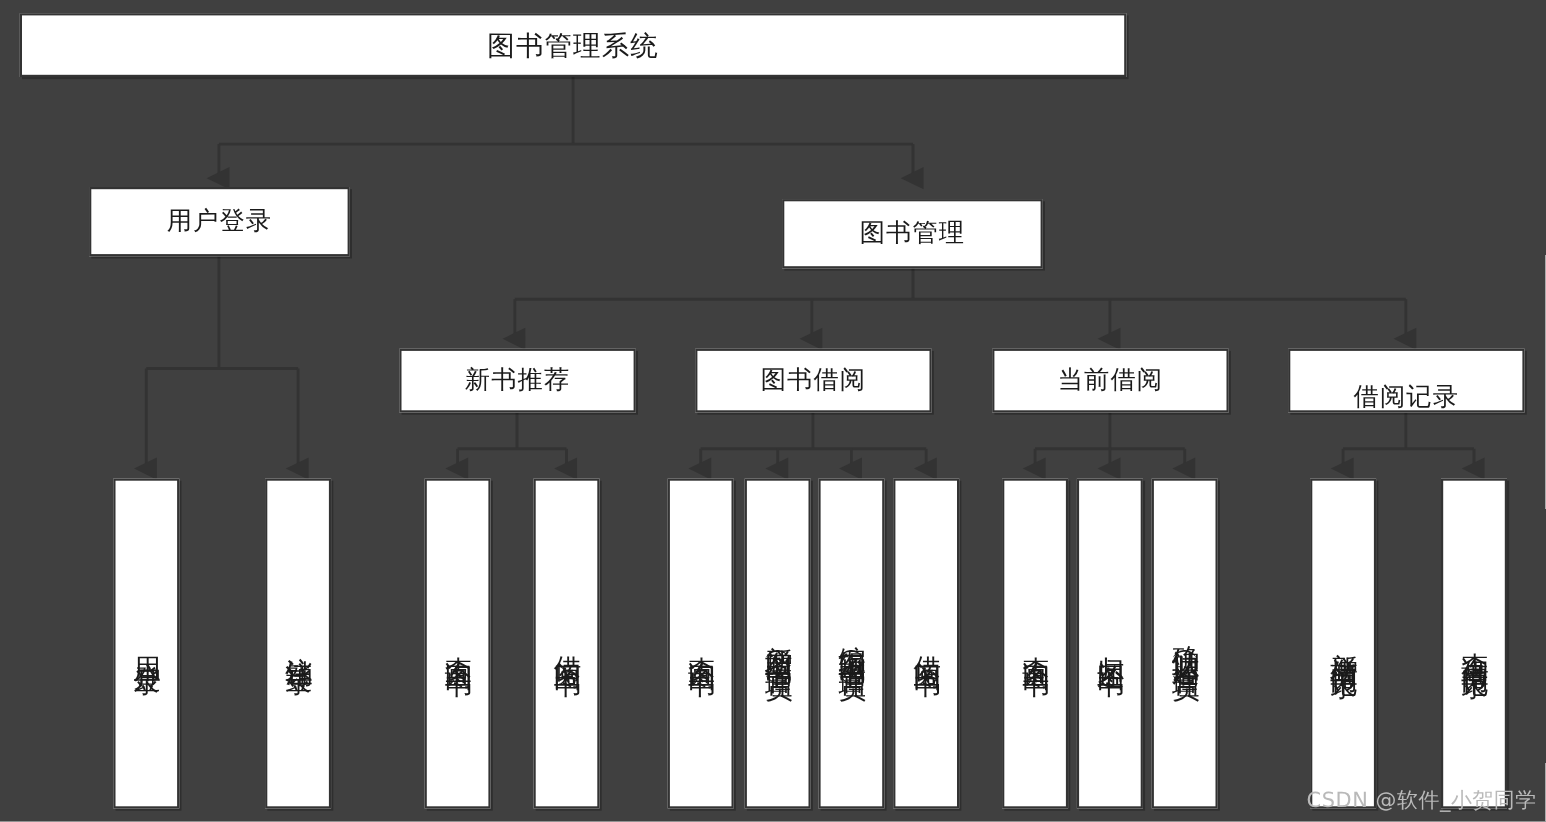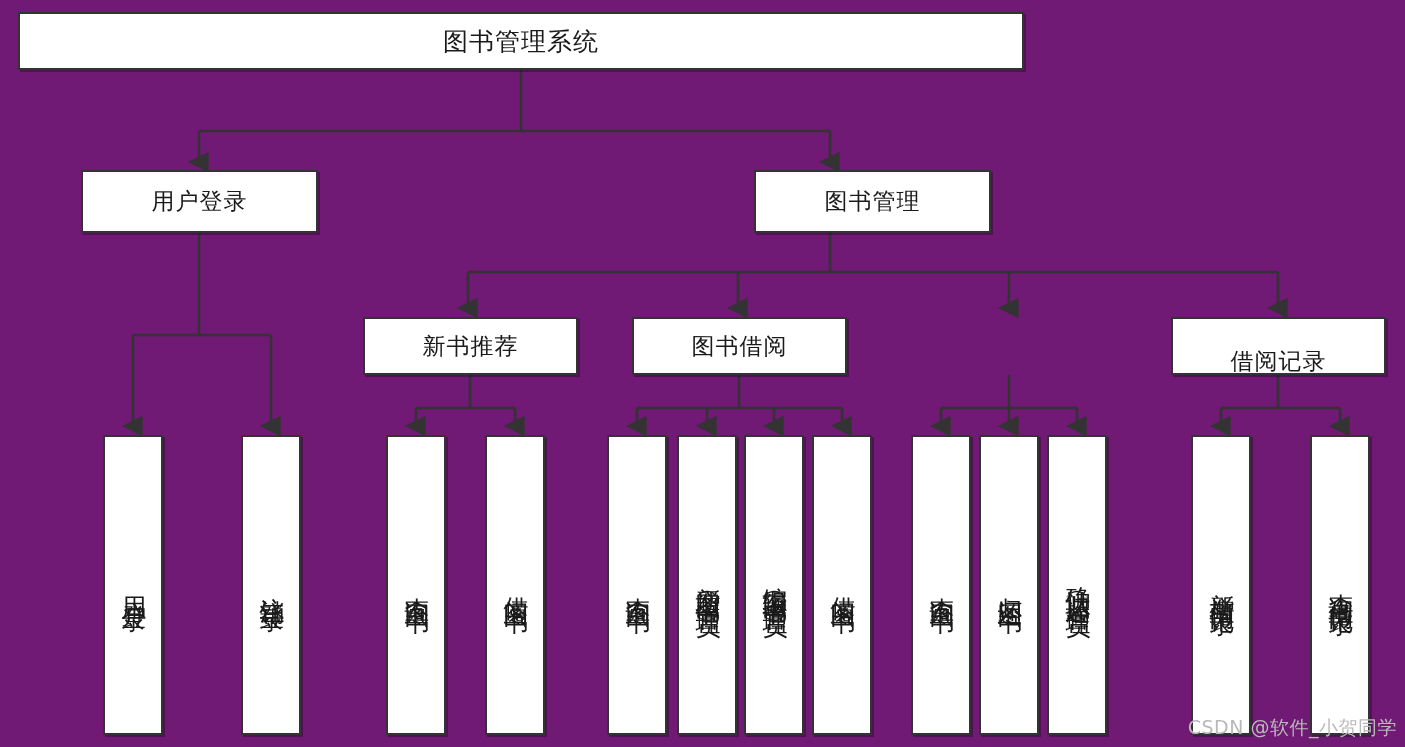--- a/index.html
+++ b/index.html
@@ -7,21 +7,21 @@
     padding: 0;
     background: #ffffff;
   }
   body {
     font-family: "DejaVu Sans", "Liberation Sans", sans-serif;
   }
   #canvas {
     position: relative;
     width: 1405px;
     height: 747px;
-    background: #701a75;
+    background: #404040;
     overflow: hidden;
   }
   svg#edges {
     position: absolute;
     left: 0;
     top: 0;
     width: 1405px;
     height: 747px;
     pointer-events: none;
   }
@@ -133,30 +133,33 @@
     </g>
   </svg>
 
   <div class="node h root" style="left:18px; top:12px; width:1006px; height:58px;">
     <span class="lbl">图书管理系统</span>
   </div>
 
   <div class="node h" style="left:81px; top:170px; width:237px; height:63px;">
     <span class="lbl">用户登录</span>
   </div>
-  <div class="node h" style="left:711px; top:170px; width:237px; height:63px;margin-left:43px;">
+  <div class="node h" style="left:711px; top:181px; width:237px; height:63px;">
     <span class="lbl">图书管理</span>
   </div>
 
   <div class="node h" style="left:363px; top:317px; width:215px; height:58px;">
     <span class="lbl">新书推荐</span>
   </div>
   <div class="node h" style="left:632px; top:317px; width:215px; height:58px;">
     <span class="lbl">图书借阅</span>
   </div>
+  <div class="node h" style="left:902px; top:317px; width:215px; height:58px;">
+    <span class="lbl">当前借阅</span>
+  </div>
   <div class="node h" style="left:1171px; top:317px; width:215px; height:58px;align-items:flex-end;">
     <span class="lbl">借阅记录</span>
   </div>
 
   <div class="node v" style="left:103px; top:435px; width:60px; height:300px;">
     <span class="lbl">用户登录</span>
   </div>
   <div class="node v" style="left:241px; top:435px; width:60px; height:300px;">
     <span class="lbl">注销登录</span>
   </div>

